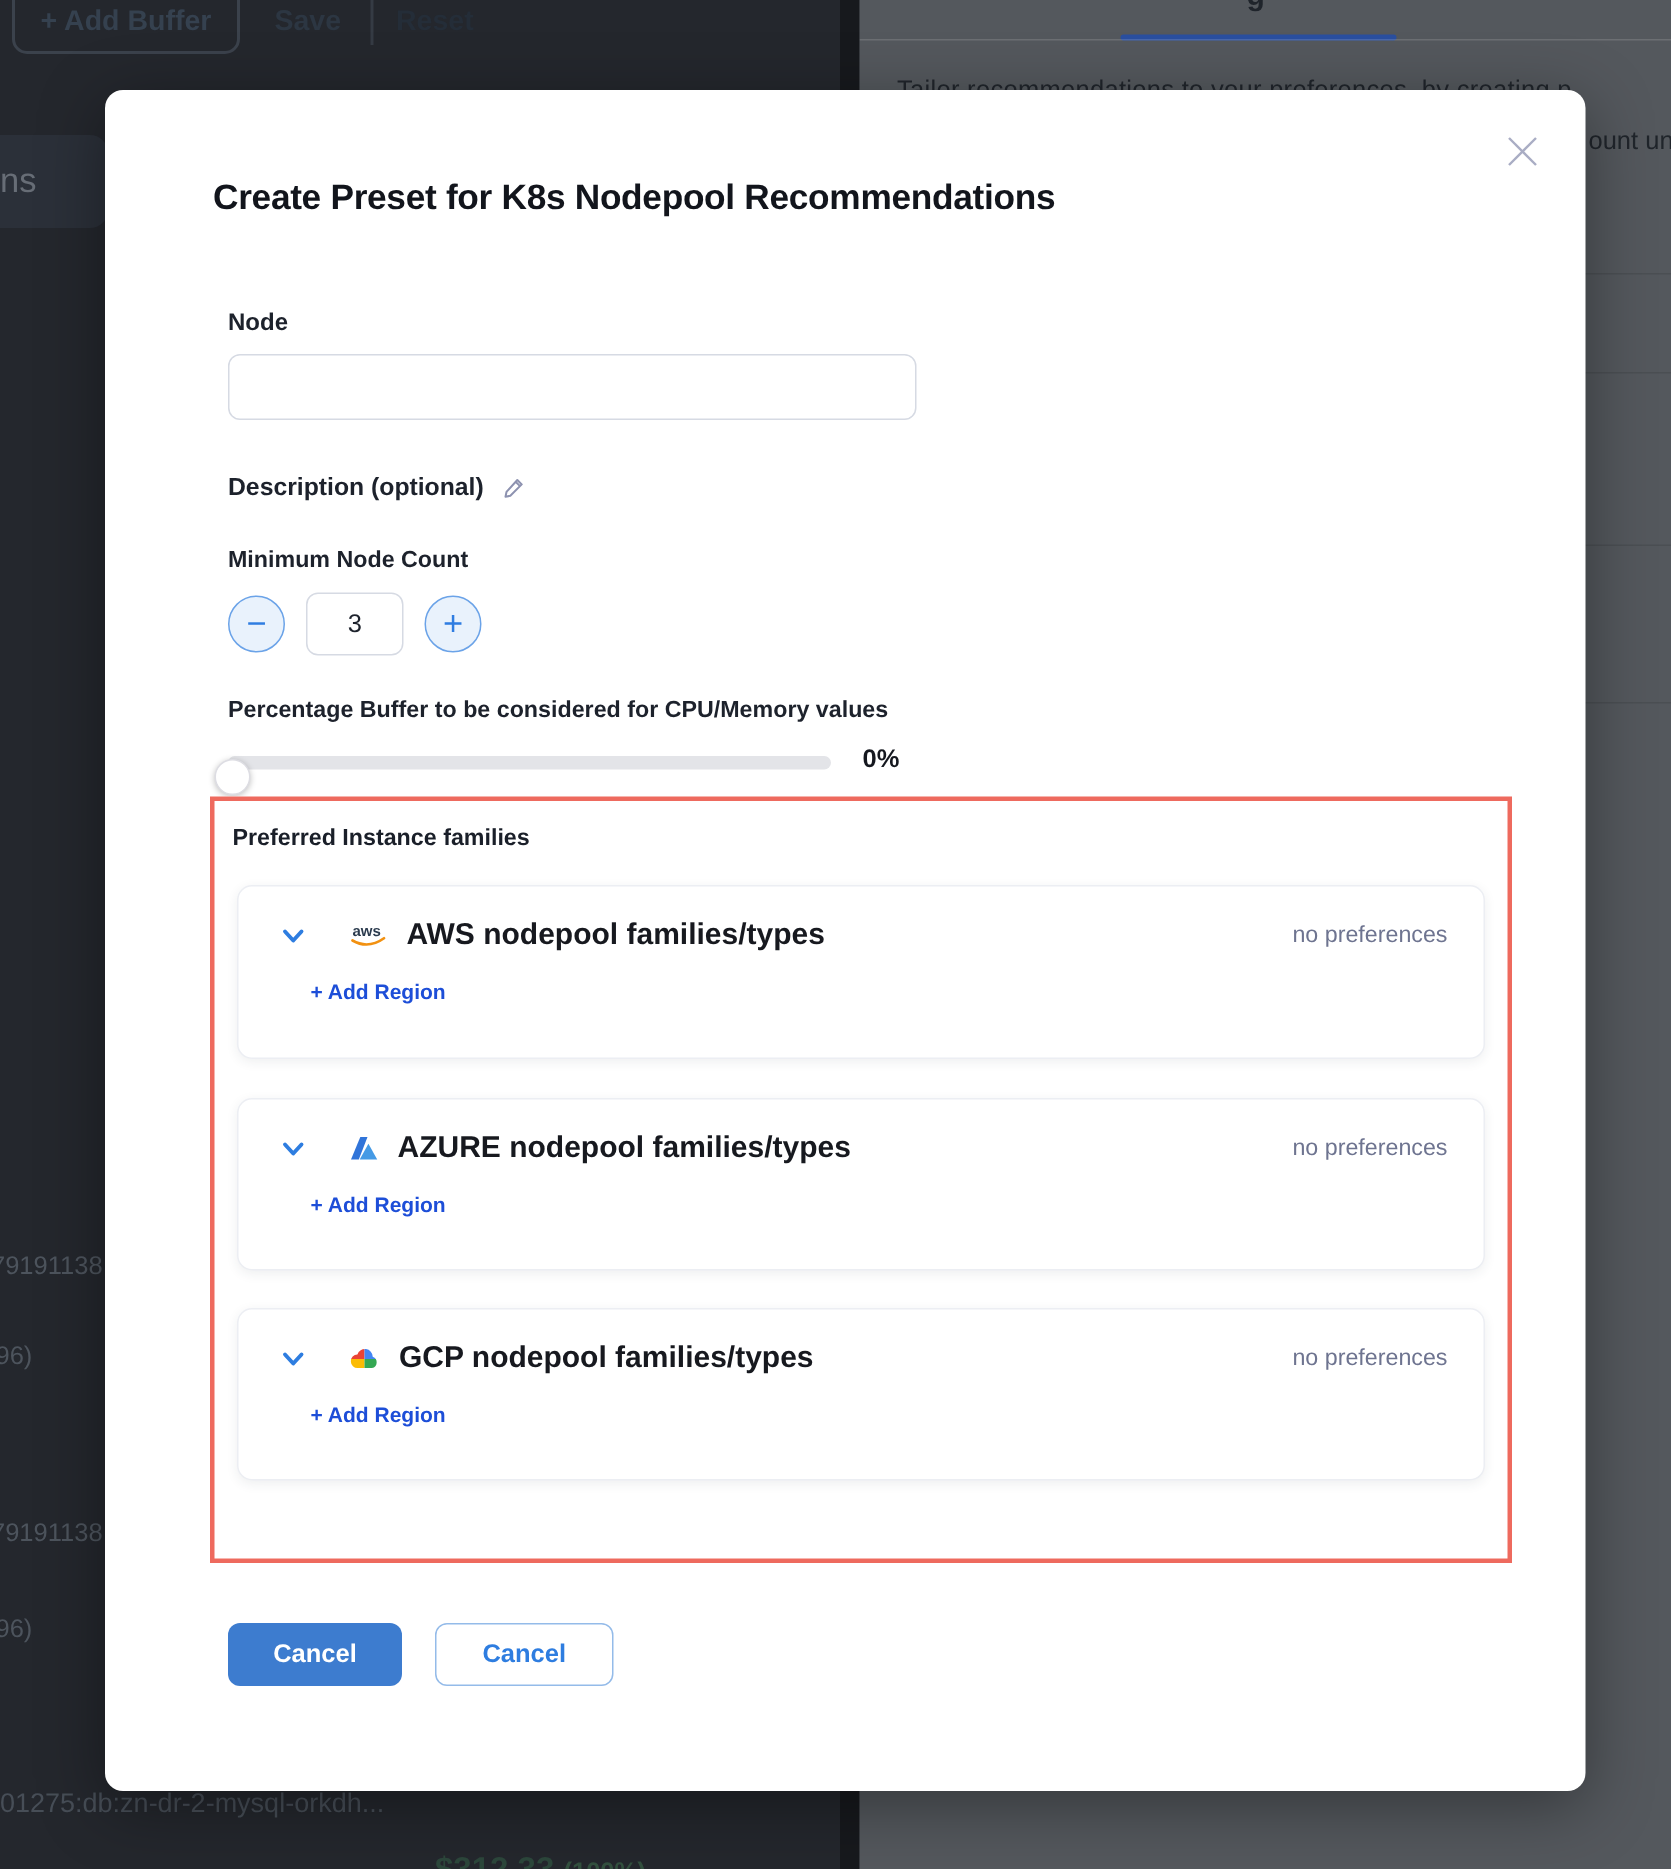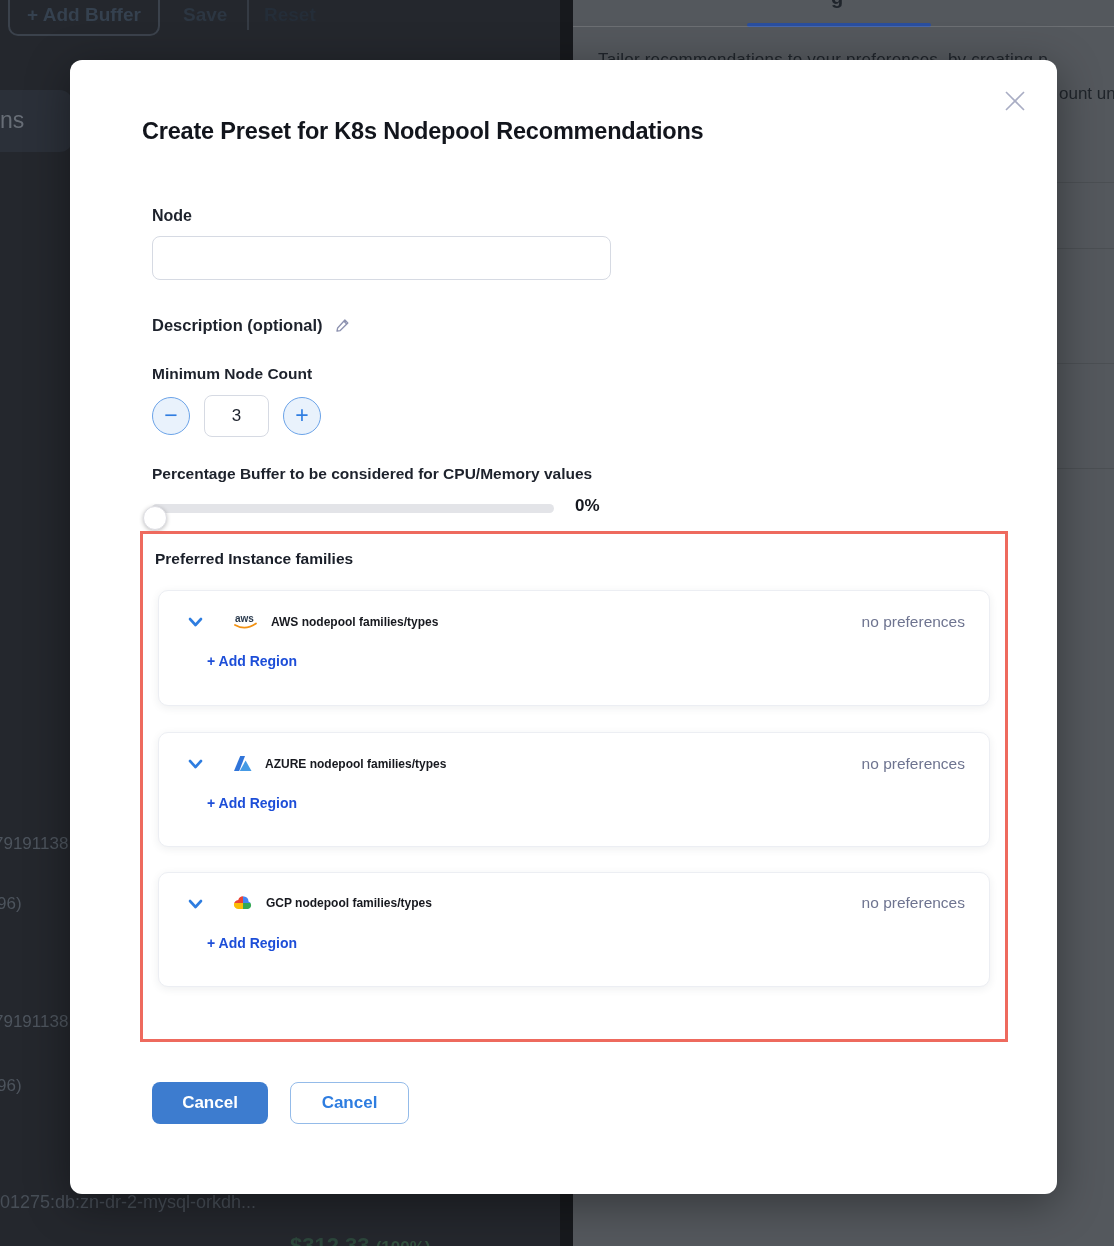--- a/index.html
+++ b/index.html
@@ -62,21 +62,21 @@
     border:3px solid #ee6a5e; background:#fff; }
   .preferred-label { position:absolute; left:12px; top:16px; font-size:15.5px; font-weight:bold; color:#1a1f29; }
   .provider-card { position:absolute; left:15px; width:832px; background:#fff;
     border:1px solid #eceef3; border-radius:10px; box-shadow:0 2px 8px rgba(40,50,70,.08); }
   .card-aws   { top:56px;  height:116px; }
   .card-azure { top:198px; height:115px; }
   .card-gcp   { top:338px; height:115px; }
   .card-head { display:flex; align-items:center; padding:21px 24px 0 28px; }
   .chev { width:17px; height:17px; flex:0 0 auto; cursor:pointer; }
   .prov-icon { margin-left:28px; margin-right:12px; flex:0 0 auto; display:flex; align-items:flex-start; }
-  .prov-label { font-size:12px; font-weight:600; color:#17191f; }
+  .prov-label { font-size:20px; font-weight:600; color:#17191f; }
   .prov-status { margin-left:auto; font-size:15.5px; color:#6e7490; }
   .add-region { position:absolute; left:48px; top:62px; font-size:14px; font-weight:bold; color:#1d4ed8; cursor:pointer; }
 
   .create-btn { position:absolute; left:82px; top:1022px; width:116px; height:42px; background:#3d7ccf;
     border:none; border-radius:8px; color:#fff; font-size:17px; font-weight:bold;
     font-family:"Liberation Sans", sans-serif; cursor:pointer; }
   .cancel-btn { position:absolute; left:220px; top:1022px; width:119px; height:42px; background:#fff;
     border:1.5px solid #94bbe9; border-radius:8px; color:#2e7de0; font-size:17px; font-weight:bold;
     font-family:"Liberation Sans", sans-serif; cursor:pointer; }
 </style>

